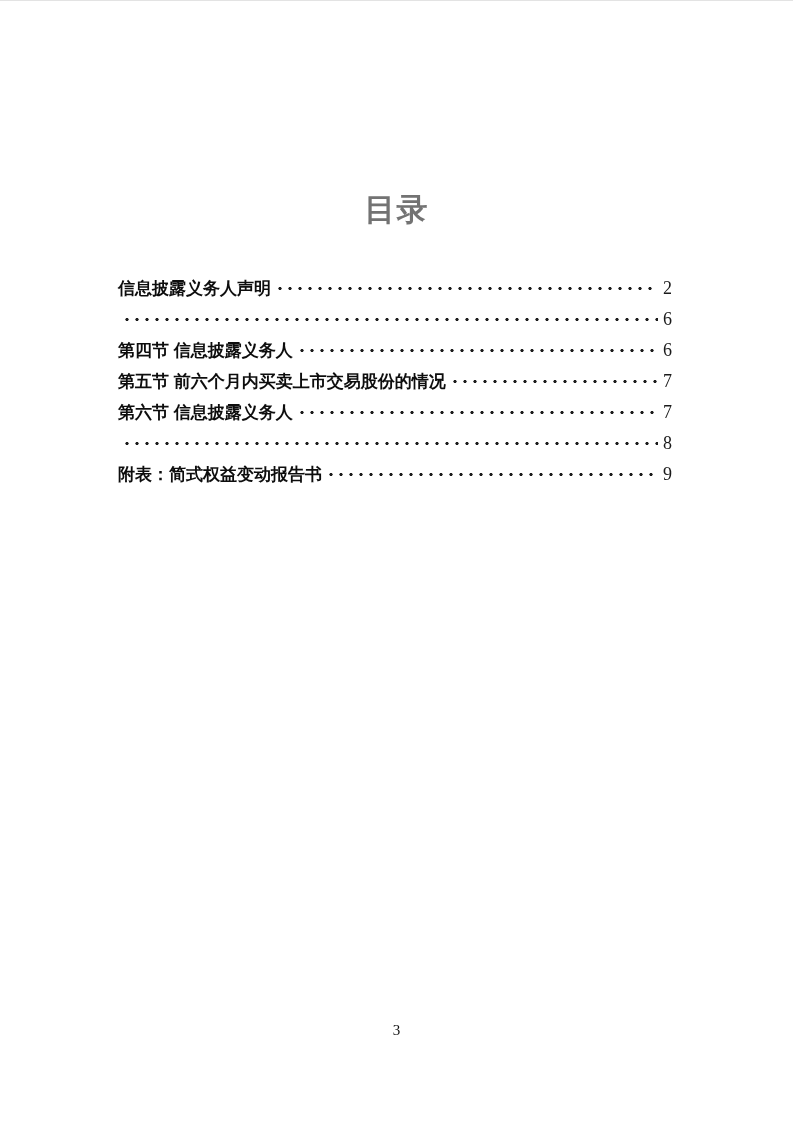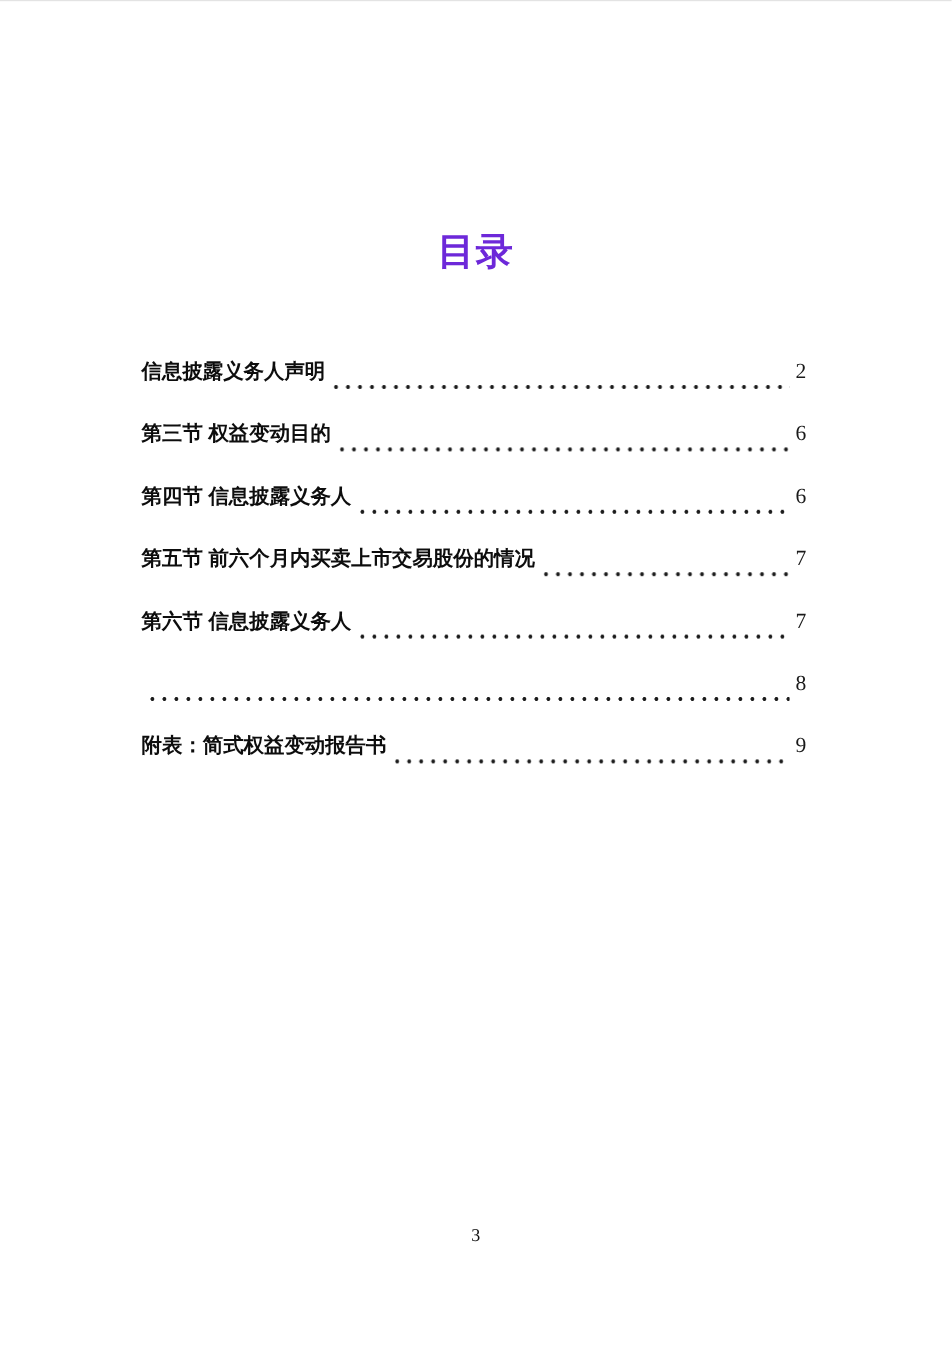--- a/index.html
+++ b/index.html
@@ -28,24 +28,23 @@
     line-height: 38px;
   }
   .toc {
     position: absolute;
     top: 273px;
     left: 118px;
     width: 554px;
   }
   .toc-row {
     display: flex;
-    align-items: flex-end;
+    align-items: center;
     height: 31px;
     cursor: pointer;
-    margin-top: 21px;
   }
   .toc-label {
     font-family: "Liberation Sans", sans-serif;
     font-weight: bold;
     font-size: 17px;
     line-height: 31px;
     color: #0d0d0d;
     white-space: pre;
     flex: 0 0 auto;
   }
@@ -75,30 +74,29 @@
     font-family: "Liberation Serif", serif;
     font-size: 15px;
     color: #111111;
   }
 </style>
 </head>
 <body>
 
 <div class="top-edge"></div>
 
-<h1 class="page-title" style="color: #6d28d9;">目录</h1>
+<h1 class="page-title" style="color: #737373;">目录</h1>
 
 <div class="toc" id="toc-list">
     <div class="toc-row">
       <span class="toc-label">信息披露义务人声明</span>
       <span class="toc-dots"></span>
       <span class="toc-page">2</span>
     </div>
     <div class="toc-row">
-      <span class="toc-label">第三节 权益变动目的</span>
       <span class="toc-dots"></span>
       <span class="toc-page">6</span>
     </div>
     <div class="toc-row">
       <span class="toc-label">第四节 信息披露义务人</span>
       <span class="toc-dots"></span>
       <span class="toc-page">6</span>
     </div>
     <div class="toc-row">
       <span class="toc-label">第五节 前六个月内买卖上市交易股份的情况</span>

